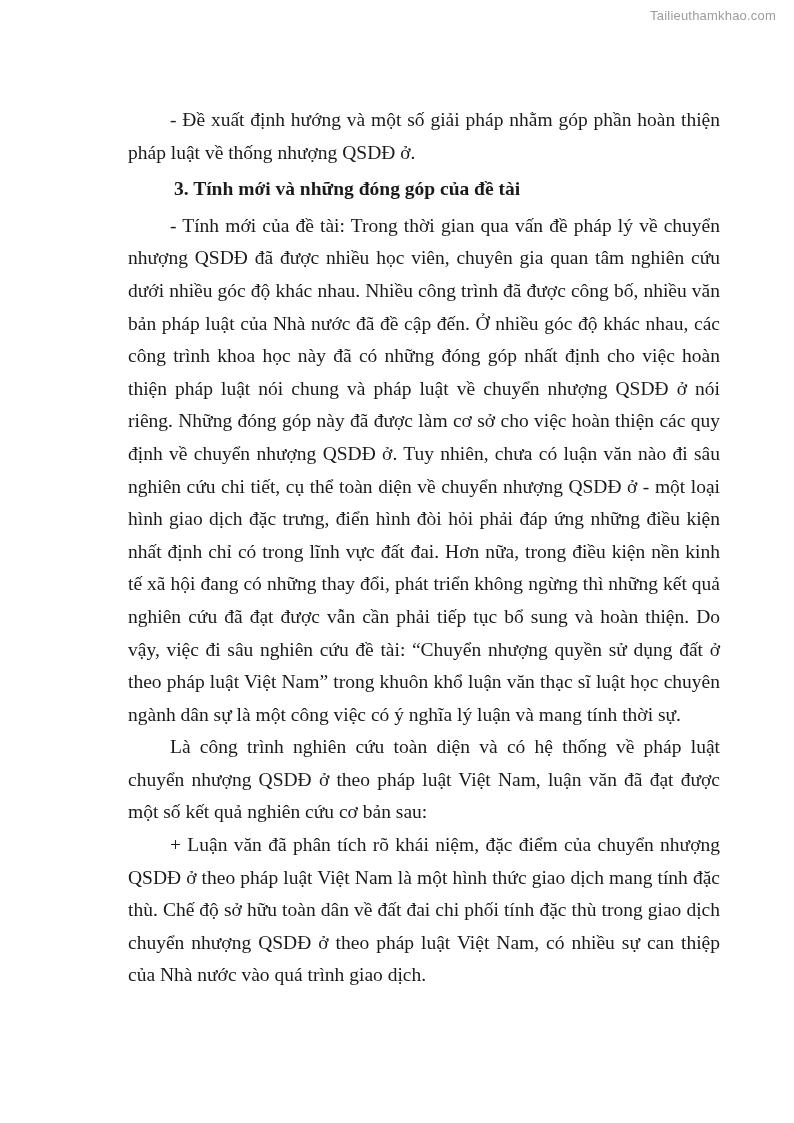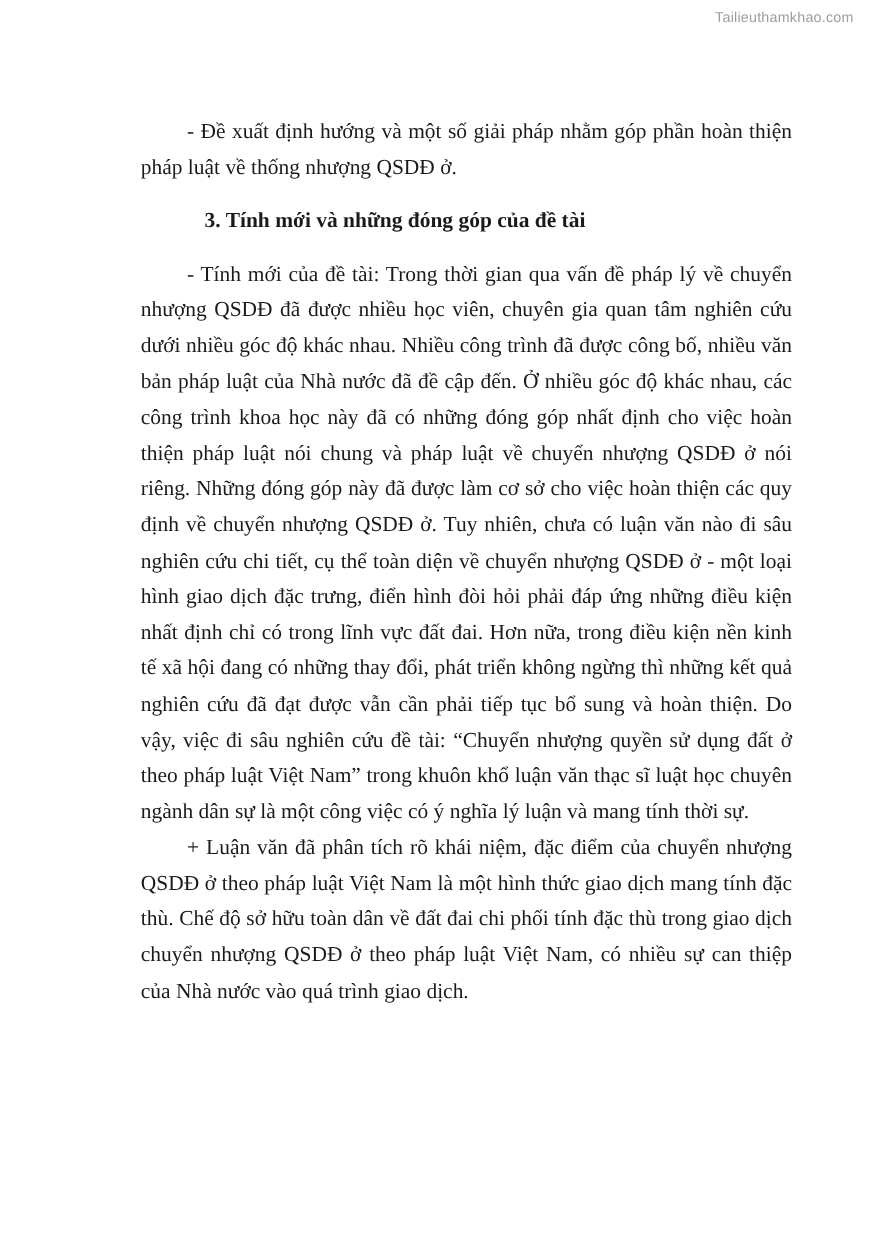--- a/index.html
+++ b/index.html
@@ -35,21 +35,21 @@
   .para {
     margin: 0;
     font-size: 19.5px;
     line-height: 32.6px;
     text-align: justify;
     text-justify: inter-word;
     text-indent: 42px;
     hyphens: none;
   }
   .heading {
-    margin: 16px;
+    margin: 4px;
     font-size: 19.5px;
     line-height: 32.6px;
     font-weight: bold;
     text-indent: 42px;
     text-align: left;
   }
   .page-number {
     position: absolute;
     left: 0;
     right: 0;
@@ -67,20 +67,21 @@
   <div class="watermark">Tailieuthamkhao.com</div>
 
   <div class="content">
 
     <p class="para">- Đề xuất định hướng và một số giải pháp nhằm góp phần hoàn thiện pháp luật về thống nhượng QSDĐ ở.</p>
 
     <p class="heading">3. Tính mới và những đóng góp của đề tài</p>
 
     <p class="para">- Tính mới của đề tài: Trong thời gian qua vấn đề pháp lý về chuyển nhượng QSDĐ đã được nhiều học viên, chuyên gia quan tâm nghiên cứu dưới nhiều góc độ khác nhau. Nhiều công trình đã được công bố, nhiều văn bản pháp luật của Nhà nước đã đề cập đến. Ở nhiều góc độ khác nhau, các công trình khoa học này đã có những đóng góp nhất định cho việc hoàn thiện pháp luật nói chung và pháp luật về chuyển nhượng QSDĐ ở nói riêng. Những đóng góp này đã được làm cơ sở cho việc hoàn thiện các quy định về chuyển nhượng QSDĐ ở. Tuy nhiên, chưa có luận văn nào đi sâu nghiên cứu chi tiết, cụ thể toàn diện về chuyển nhượng QSDĐ ở - một loại hình giao dịch đặc trưng, điển hình đòi hỏi phải đáp ứng những điều kiện nhất định chỉ có trong lĩnh vực đất đai. Hơn nữa, trong điều kiện nền kinh tế xã hội đang có những thay đổi, phát triển không ngừng thì những kết quả nghiên cứu đã đạt được vẫn cần phải tiếp tục bổ sung và hoàn thiện. Do vậy, việc đi sâu nghiên cứu đề tài: “Chuyển nhượng quyền sử dụng đất ở theo pháp luật Việt Nam” trong khuôn khổ luận văn thạc sĩ luật học chuyên ngành dân sự là một công việc có ý nghĩa lý luận và mang tính thời sự.</p>
 
+    <p class="para">Là công trình nghiên cứu toàn diện và có hệ thống về pháp luật chuyển nhượng QSDĐ ở theo pháp luật Việt Nam, luận văn đã đạt được một số kết quả nghiên cứu cơ bản sau:</p>
 
     <p class="para">+ Luận văn đã phân tích rõ khái niệm, đặc điểm của chuyển nhượng QSDĐ ở theo pháp luật Việt Nam là một hình thức giao dịch mang tính đặc thù. Chế độ sở hữu toàn dân về đất đai chi phối tính đặc thù trong giao dịch chuyển nhượng QSDĐ ở theo pháp luật Việt Nam, có nhiều sự can thiệp của Nhà nước vào quá trình giao dịch.</p>
 
   </div>
 
   <div class="page-number">4</div>
 
 </div>
 
 </body></html>

